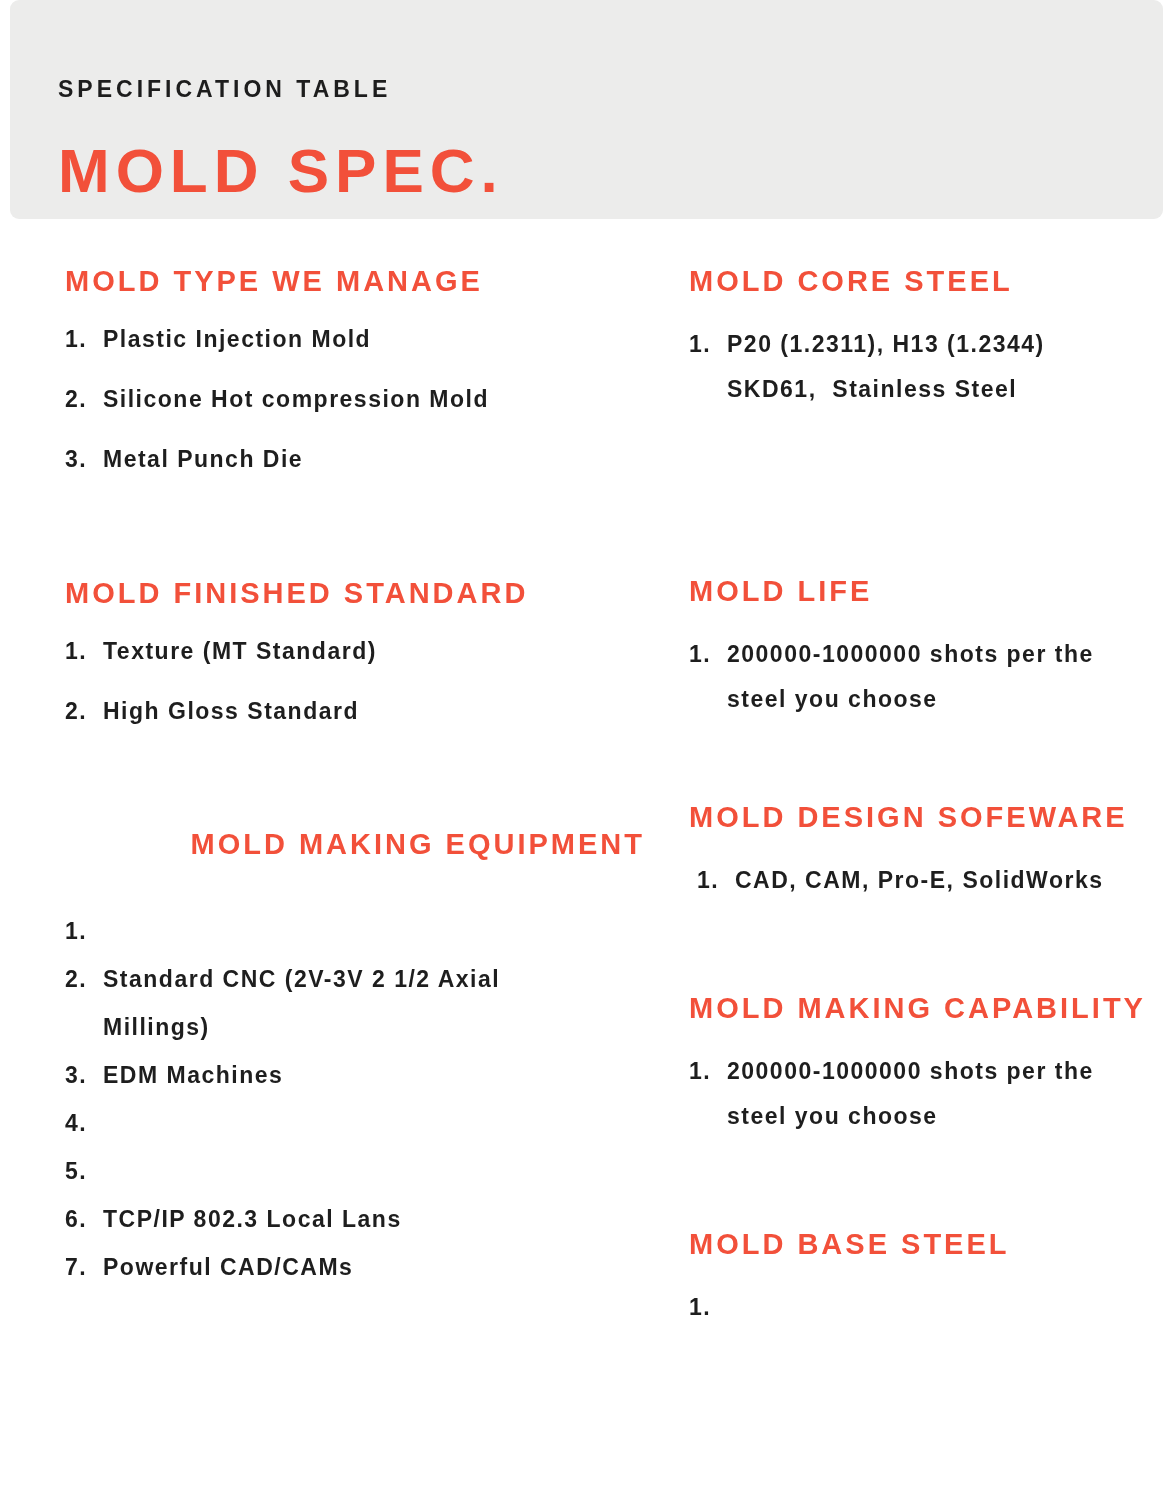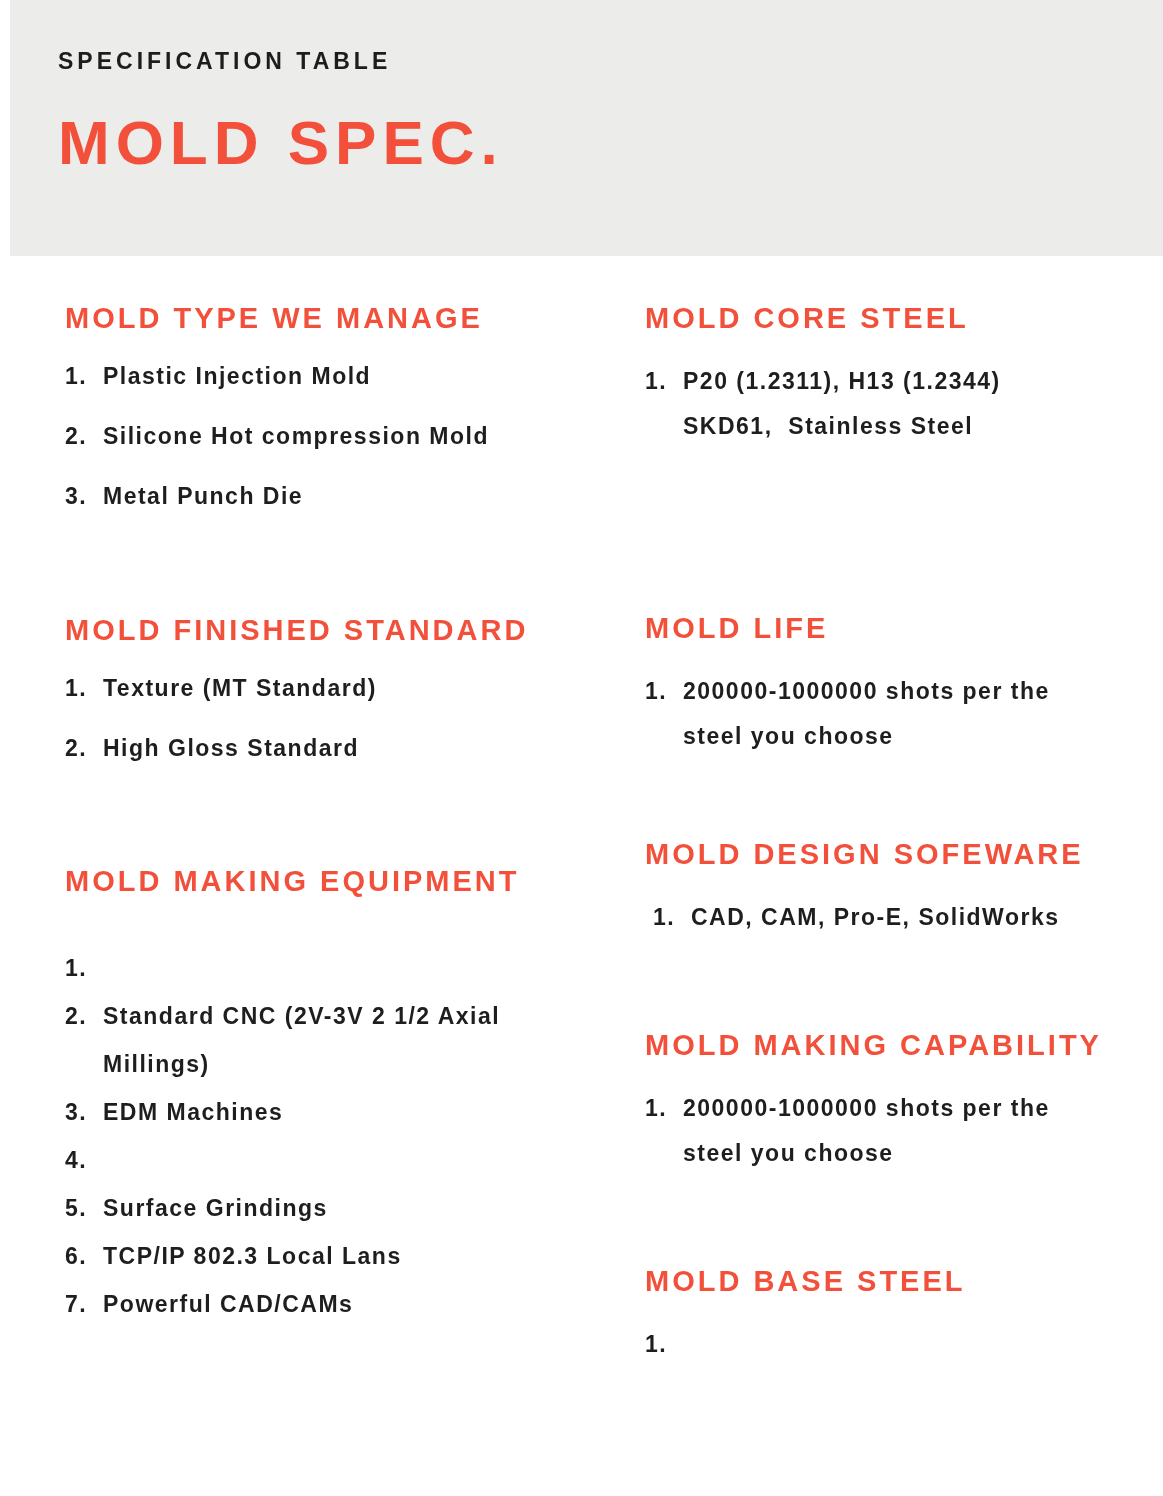--- a/index.html
+++ b/index.html
@@ -7,54 +7,55 @@
     width:1163px;
     height:1496px;
     background:#ffffff;
     font-family:"Liberation Sans","DejaVu Sans",sans-serif;
     font-weight:700;
     color:var(--text,#1e1e1e);
     overflow:hidden;
   }
   .hero{
     margin-left:10px;
-    height:256px;
+    height:219px;
     background:var(--header-bg,#ececeb);
-    padding:47px 0 0 48px;
+    padding:75px 0 0 48px;
     box-sizing:border-box;
+    border-radius:9px;
   }
   .kicker{
     font-size:23px;
     letter-spacing:4px;
     color:#1d1d1d;
     line-height:28px;
   }
   .page-title{
     margin-top:36px;
     font-size:62px;
     letter-spacing:6px;
     color:var(--accent,#f2503a);
     line-height:64px;
   }
   .content{
     display:flex;
     padding:47px 0 0 65px;
     box-sizing:border-box;
   }
   .col-left{width:580px;flex:0 0 580px;}
-  .col-right{flex:1;min-width:0;}
+  .col-right{flex:1;min-width:0;margin-left:44px;}
   .sec-h{
     margin:0 0 30px 0;
     font-size:29px;
     letter-spacing:3px;
     color:var(--accent,#f2503a);
     line-height:30px;
     white-space:nowrap;
   }
-  .sec-l3 .sec-h{margin-bottom:48px;}
+  .sec-l3 .sec-h{margin-bottom:48px;text-align:right;}
   .col-right .sec-h{margin-bottom:26px;}
   .item{
     display:flex;
     font-size:23px;
     letter-spacing:1.5px;
   }
   .num{
     flex:0 0 38px;
     width:38px;
   }
@@ -121,21 +122,20 @@
         </div>
         <div class="item">
           <span class="num">3.</span>
           <span class="txt">EDM Machines</span>
         </div>
         <div class="item">
           <span class="num">4.</span>
         </div>
         <div class="item">
           <span class="num">5.</span>
-          <span class="txt">Surface Grindings</span>
         </div>
         <div class="item">
           <span class="num">6.</span>
           <span class="txt">TCP/IP 802.3 Local Lans</span>
         </div>
         <div class="item">
           <span class="num">7.</span>
           <span class="txt">Powerful CAD/CAMs</span>
         </div>
       </div>

